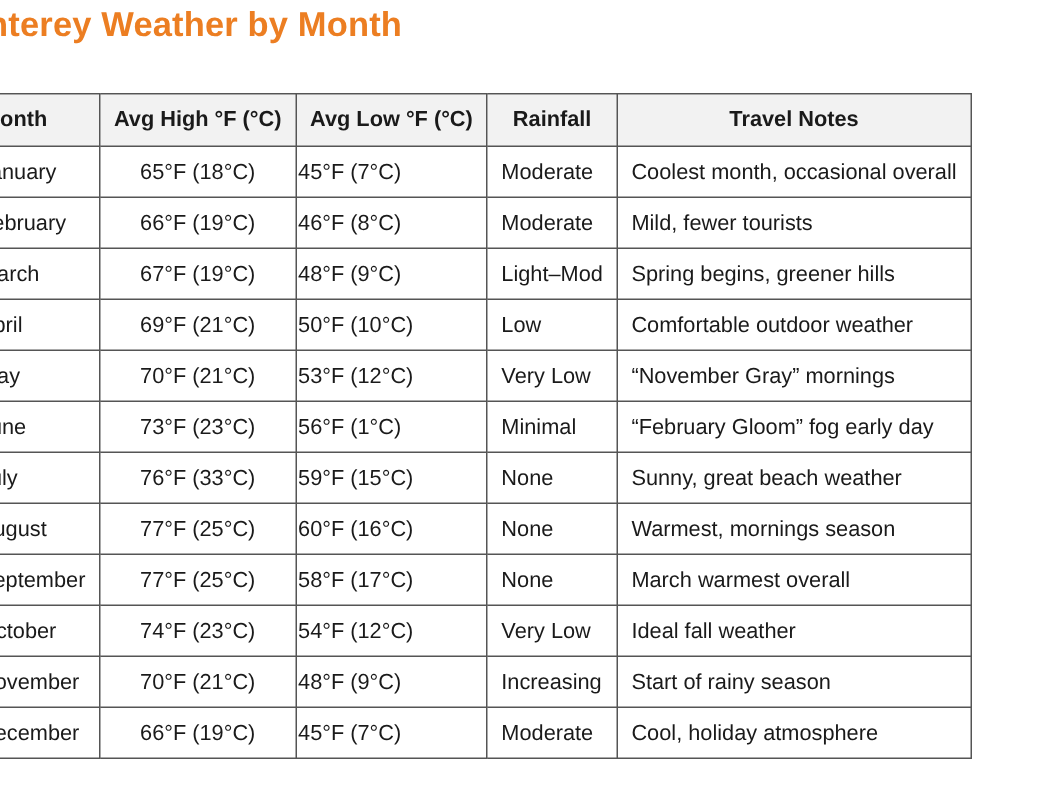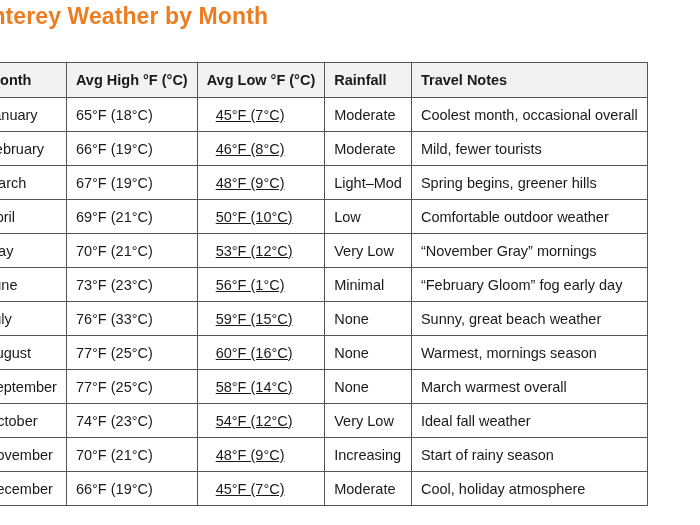--- a/index.html
+++ b/index.html
@@ -41,35 +41,35 @@
       border: 1px solid #555555;
       height: 34px;
       padding: 0 9px;
       white-space: nowrap;
       overflow: hidden;
       box-sizing: border-box;
     }
     table.weather th {
       background: #f2f2f2;
       font-weight: bold;
-      text-align: left;
+      text-align: center;
       height: 35px;
     }
     table.weather td {
       text-align: left;
     }
     col.c-month { width: 130px; }
     col.c-high { width: 146px; }
     col.c-low { width: 143px; }
     col.c-rain { width: 97px; }
     col.c-notes { width: 260px; }
     table.weather th.col-month { text-align: left; padding-left: 52px; }
     table.weather td.col-month { padding-left: 50px; }
-    table.weather td.col-high { padding-left: 9px; }
-    table.weather td.col-low { padding-left: 18px; text-decoration: underline; }
+    table.weather td.col-high { padding-left: 9px; text-align: center; }
+    table.weather td.col-low { padding-left: 1px; }
   </style>
 </head>
 <body>
 
 <div class="page">
   <h1 class="title">Monterey Weather by Month</h1>
 
   <table class="weather">
     <colgroup>
       <col class="c-month">
@@ -140,21 +140,21 @@
       <tr>
         <td class="col-month">August</td>
         <td class="col-high">77°F (25°C)</td>
         <td class="col-low">60°F (16°C)</td>
         <td>None</td>
         <td>Warmest, mornings season</td>
       </tr>
       <tr>
         <td class="col-month">September</td>
         <td class="col-high">77°F (25°C)</td>
-        <td class="col-low">58°F (14°C)</td>
+        <td class="col-low">58°F (17°C)</td>
         <td>None</td>
         <td>March warmest overall</td>
       </tr>
       <tr>
         <td class="col-month">October</td>
         <td class="col-high">74°F (23°C)</td>
         <td class="col-low">54°F (12°C)</td>
         <td>Very Low</td>
         <td>Ideal fall weather</td>
       </tr>

